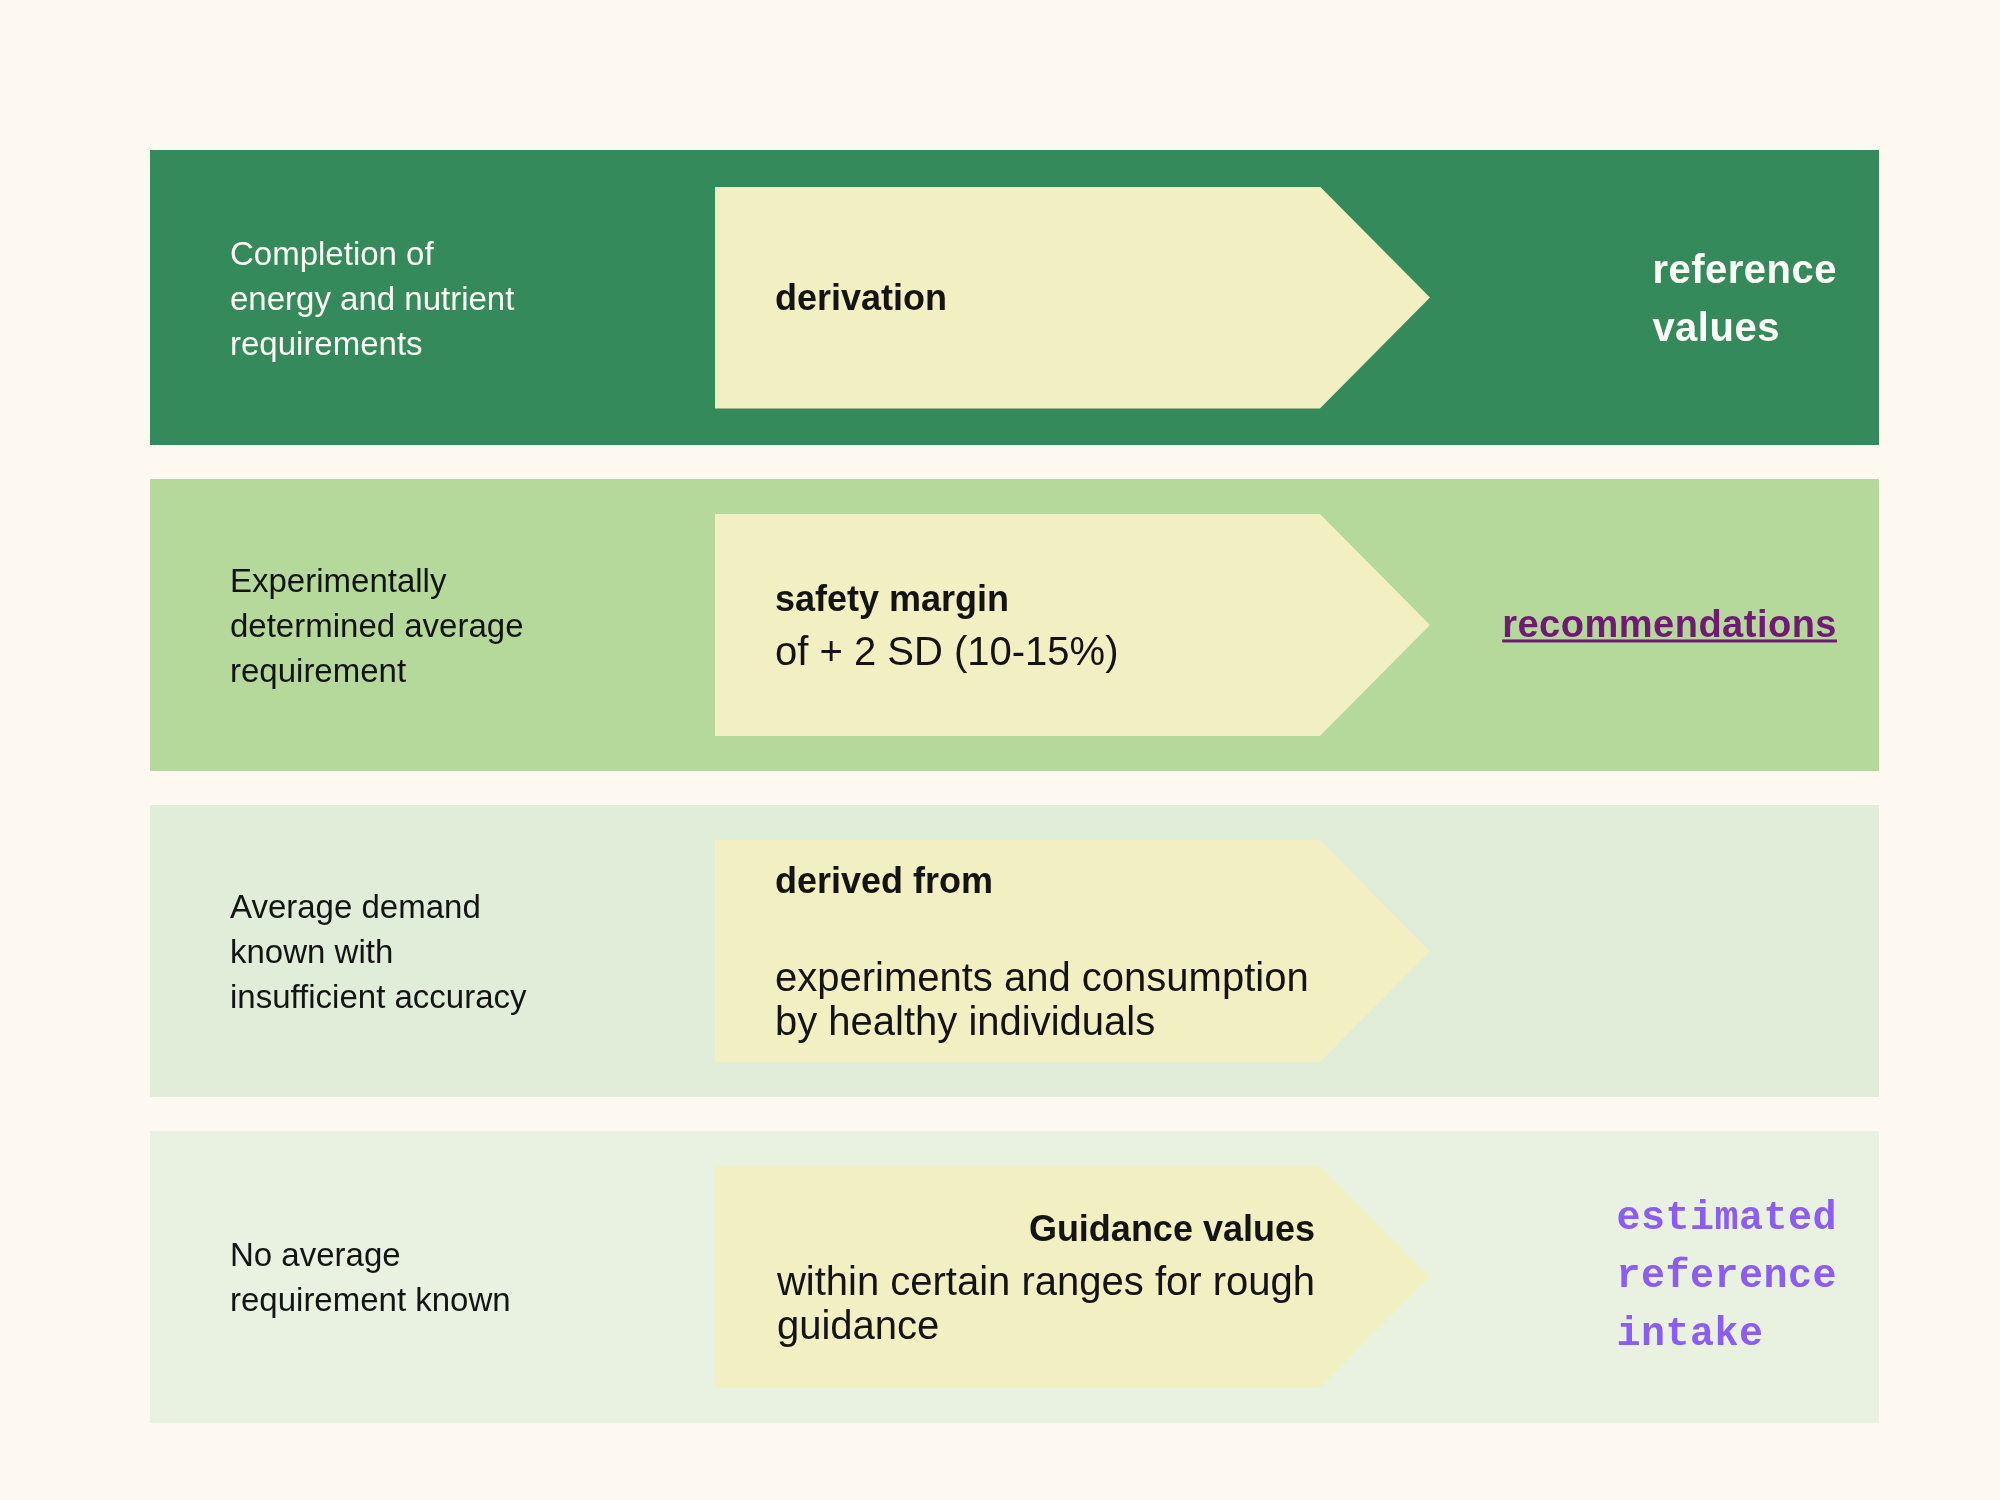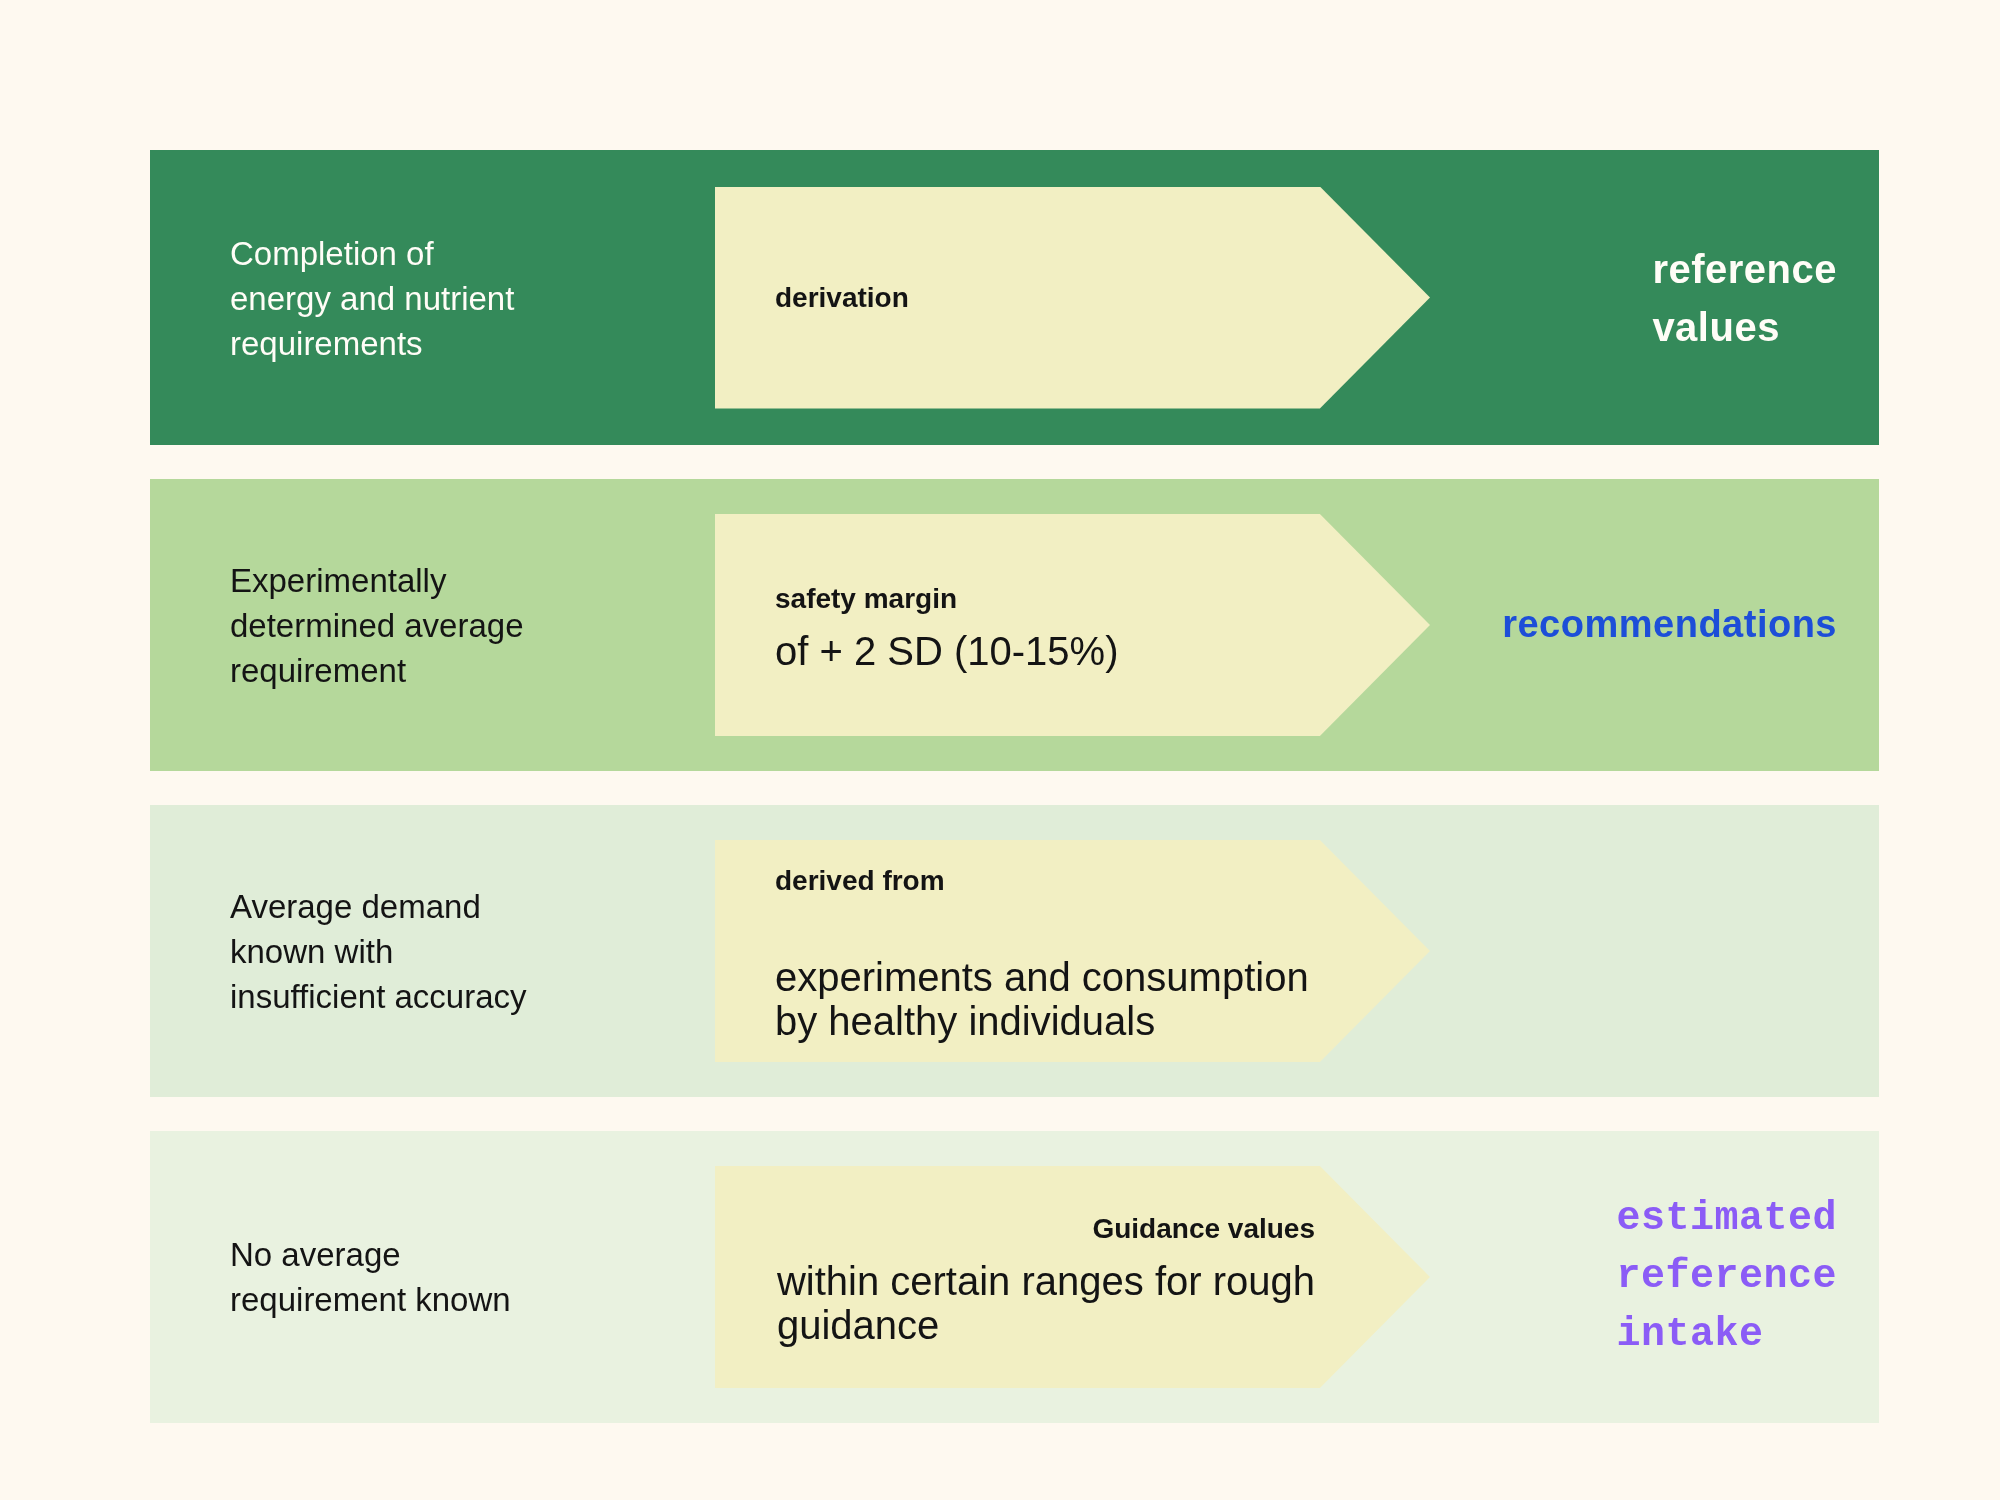--- a/index.html
+++ b/index.html
@@ -50,21 +50,21 @@
     clip-path: polygon(0 0, 84.6% 0, 100% 50%, 84.6% 100%, 0 100%);
     display: flex;
     flex-direction: column;
     justify-content: center;
     box-sizing: border-box;
     padding-left: 60px;
     padding-right: 115px;
     color: #141414;
   }
   .arrow-heading {
-    font-size: 28px;
+    font-size: 36px;
     font-weight: 700;
     line-height: 44px;
   }
   .arrow-body {
     font-size: 40px;
     line-height: 44px;
     white-space: pre-line;
     margin-top: 8px;
   }
   .arrow-body:empty { display: none; }
@@ -103,21 +103,21 @@
     </section>
 
     <section class="band r2" style="background: rgb(181, 216, 155);">
       <div class="band-left" style="color: rgb(20, 20, 20);">Experimentally
 determined average
 requirement</div>
       <div class="arrow" style="background: rgb(242, 239, 195); color: rgb(20, 20, 20);">
         <div class="arrow-heading">safety margin</div>
         <div class="arrow-body">of + 2 SD (10-15%)</div>
       </div>
-      <div class="band-right" style="color: #1d4ed8;">recommendations</div>
+      <div class="band-right" style="color: #701a75; text-decoration: underline;">recommendations</div>
     </section>
 
     <section class="band r3" style="background: rgb(224, 237, 216);">
       <div class="band-left" style="color: rgb(20, 20, 20);">Average demand
 known with
 insufficient accuracy</div>
       <div class="arrow" style="background: rgb(242, 239, 195); color: rgb(20, 20, 20); gap: 44px;">
         <div class="arrow-heading">derived from</div>
         <div class="arrow-body">experiments and consumption
 by healthy individuals</div>

